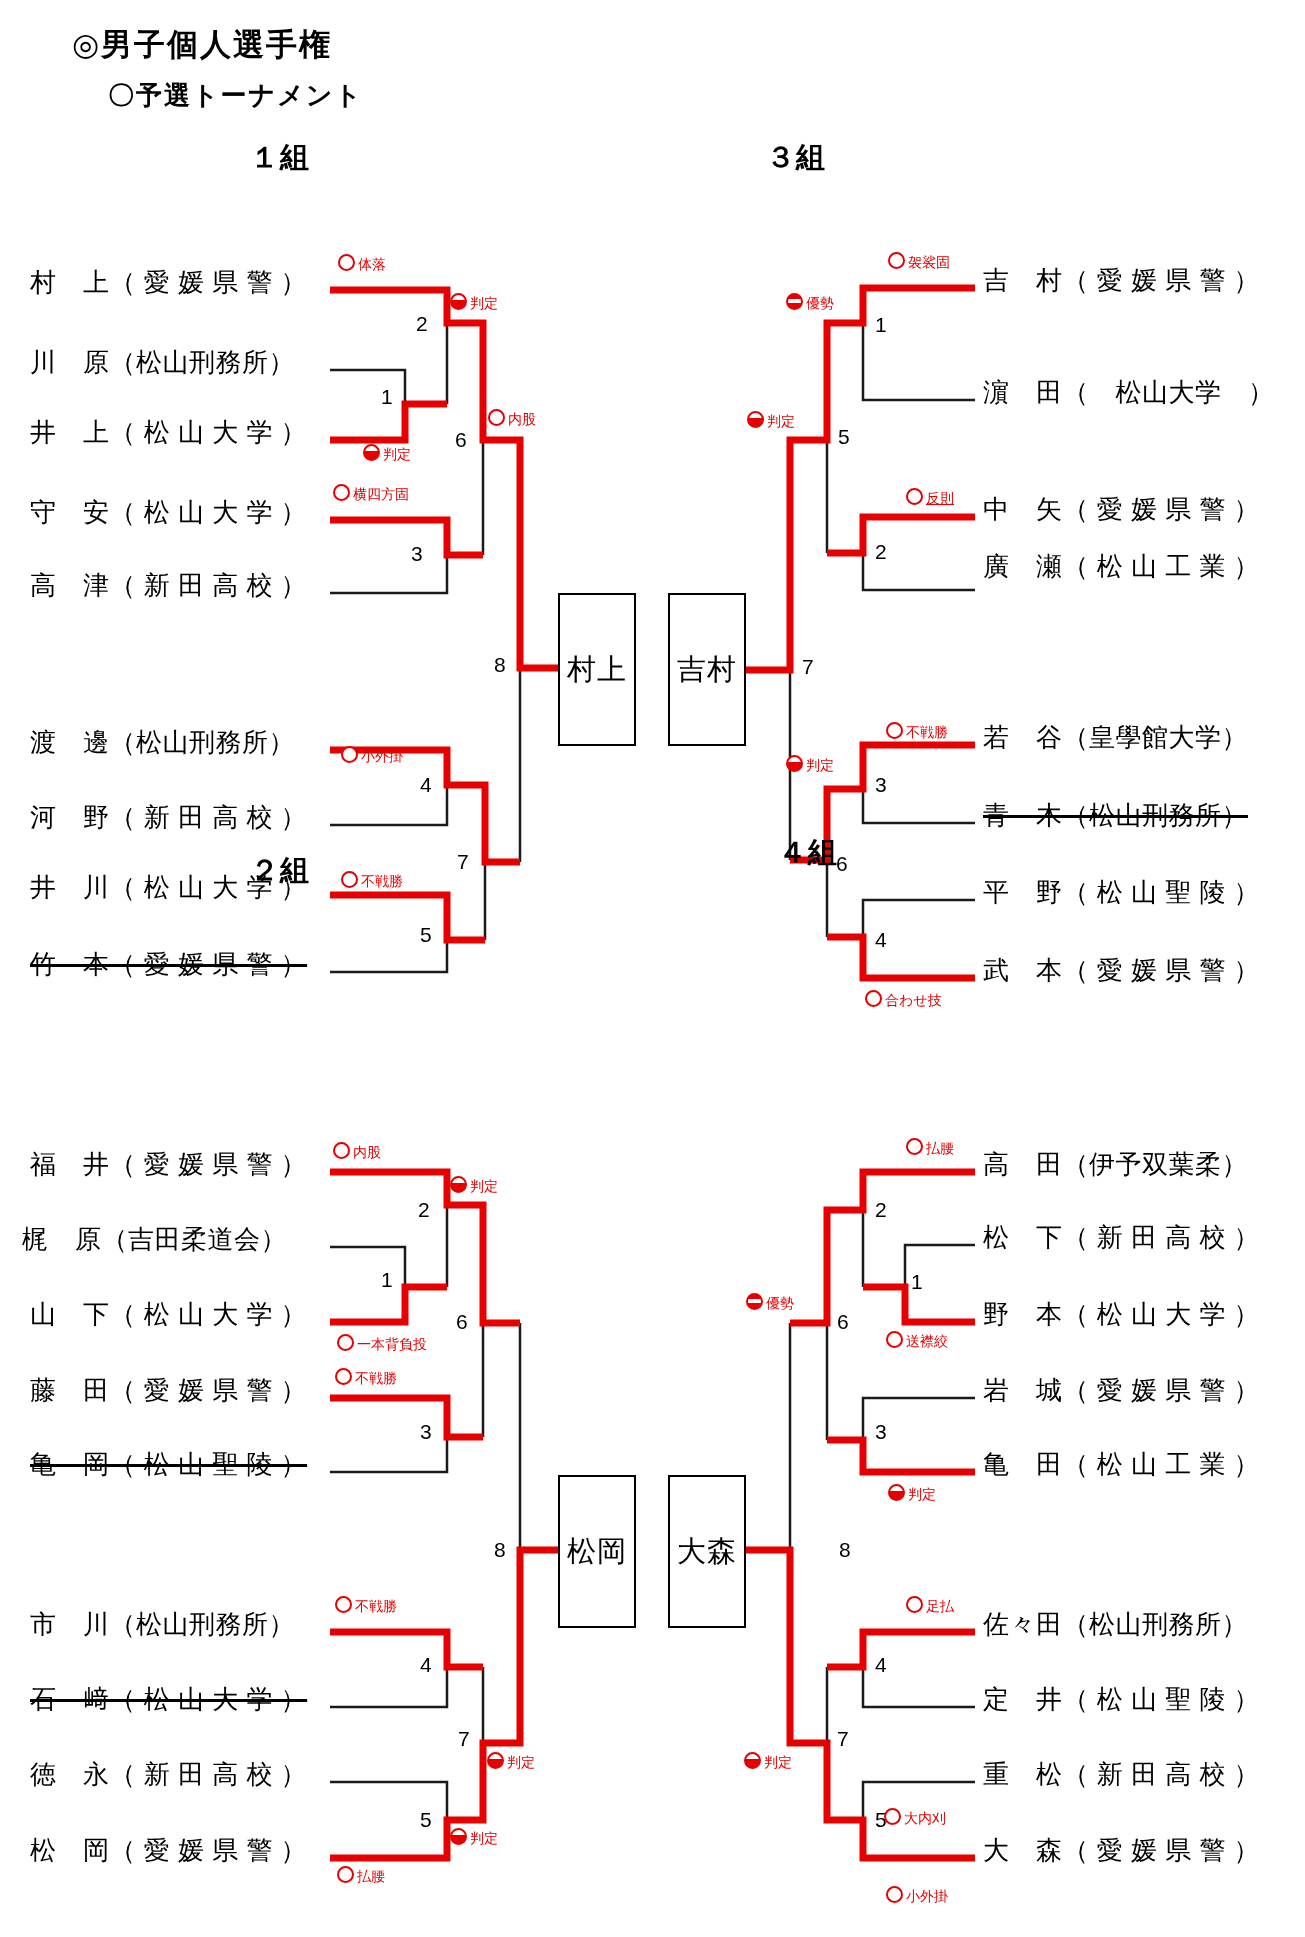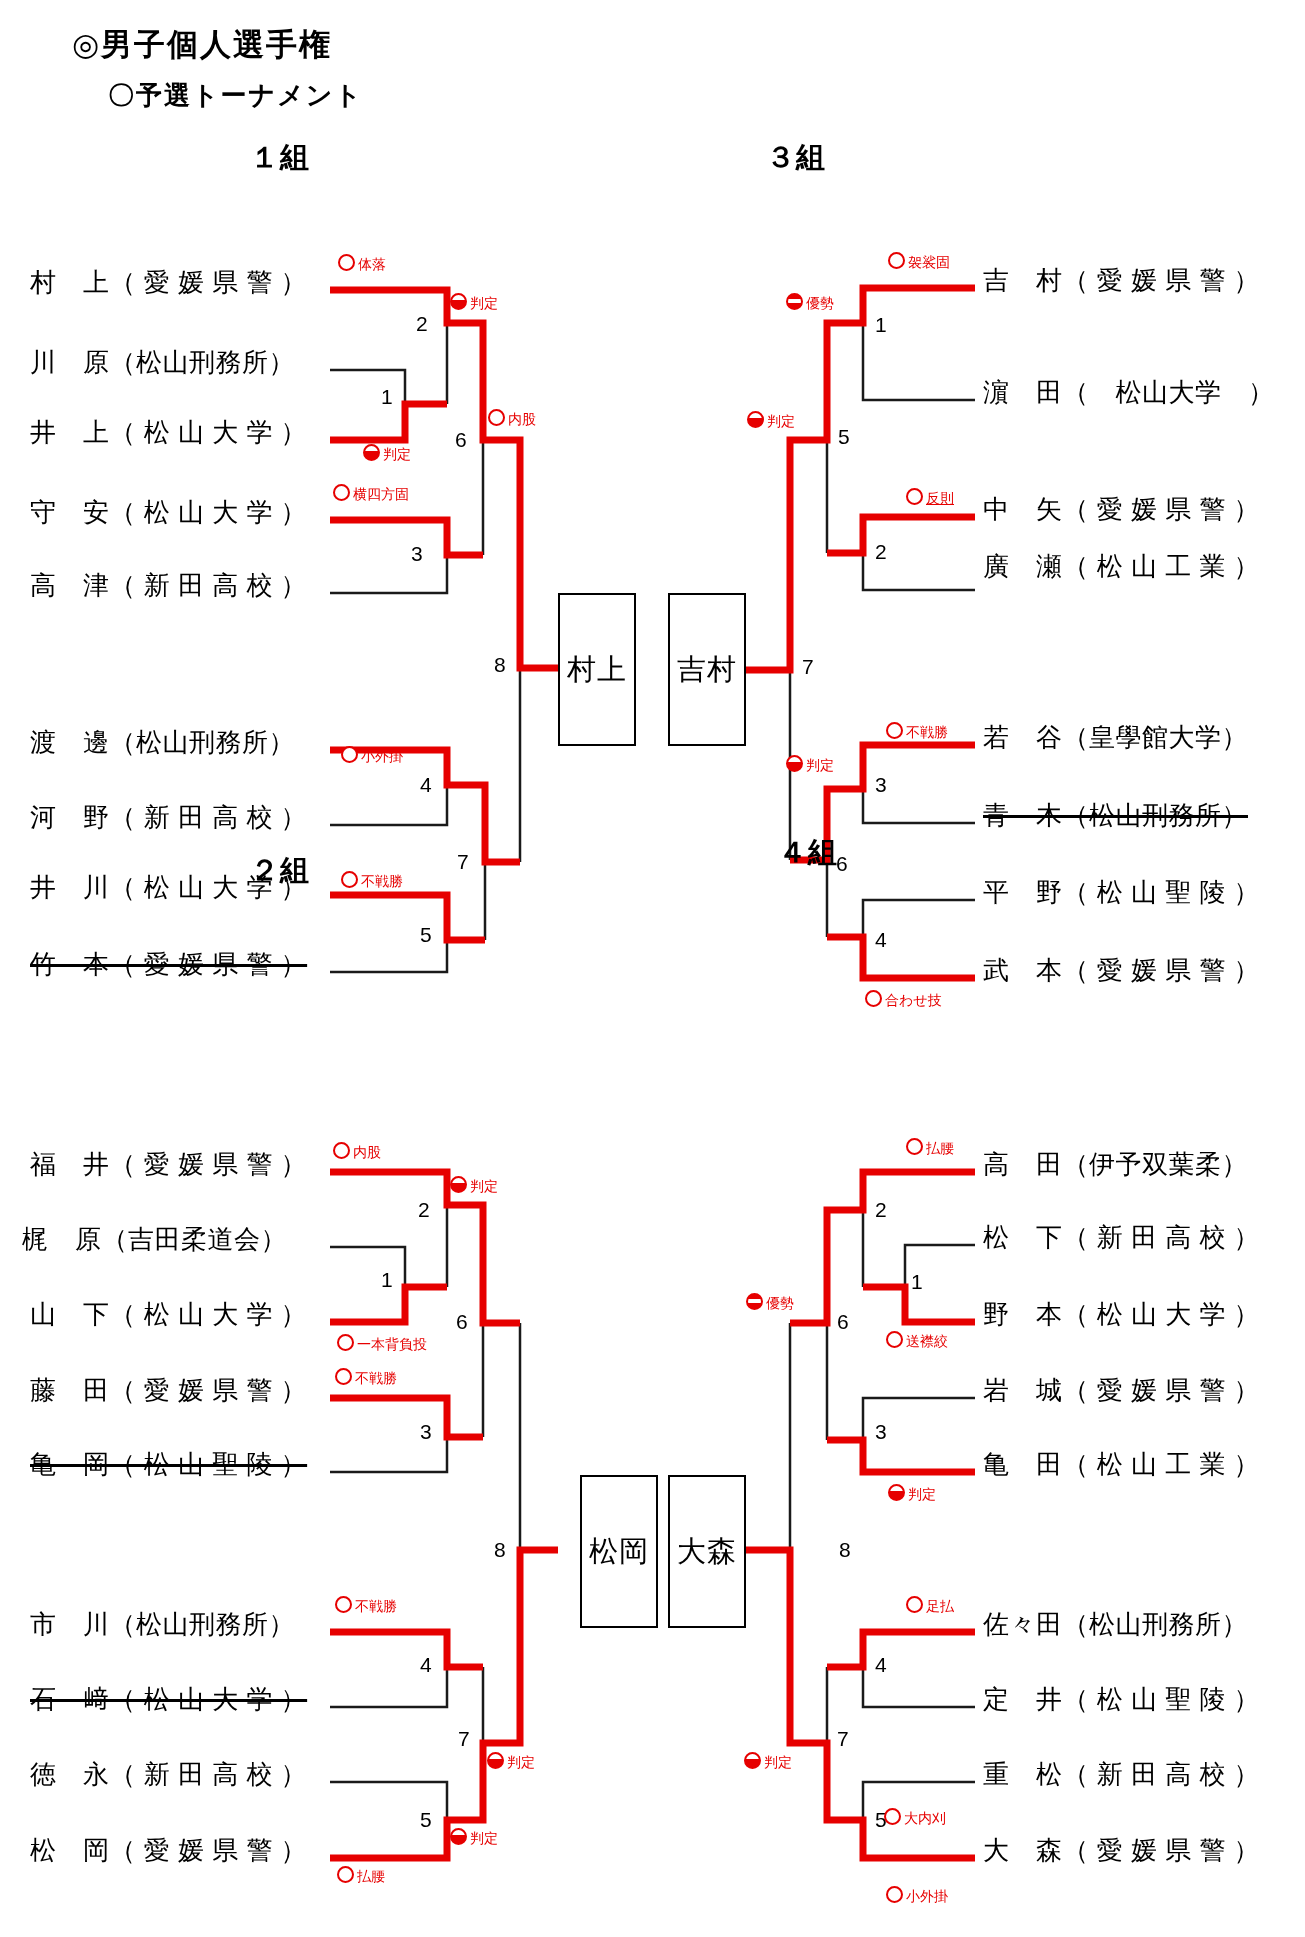--- a/index.html
+++ b/index.html
@@ -181,16 +181,16 @@
   <div class="abs ann" style="left:746px;top:1293px;"><span class="mk mk-yusei"></span><span>優勢</span></div>
   <div class="abs ann" style="left:886px;top:1331px;"><span class="mk mk-circle"></span><span>送襟絞</span></div>
   <div class="abs ann" style="left:888px;top:1484px;"><span class="mk mk-hantei"></span><span>判定</span></div>
   <div class="abs ann" style="left:906px;top:1596px;"><span class="mk mk-circle"></span><span>足払</span></div>
   <div class="abs ann" style="left:744px;top:1752px;"><span class="mk mk-hantei"></span><span>判定</span></div>
   <div class="abs ann" style="left:884px;top:1808px;"><span class="mk mk-circle"></span><span>大内刈</span></div>
   <div class="abs ann" style="left:886px;top:1886px;"><span class="mk mk-circle"></span><span>小外掛</span></div>
 
   <div class="abs wbox" style="left:668px;top:593px;">吉村</div>
   <div class="abs wbox" style="left:558px;top:593px;">村上</div>
-  <div class="abs wbox" style="left:580px;top:1475px;">松岡</div>
+  <div class="abs wbox" style="left:558px;top:1475px;">松岡</div>
   <div class="abs wbox" style="left:668px;top:1475px;">大森</div>
 
 </div>
 
 </body></html>

